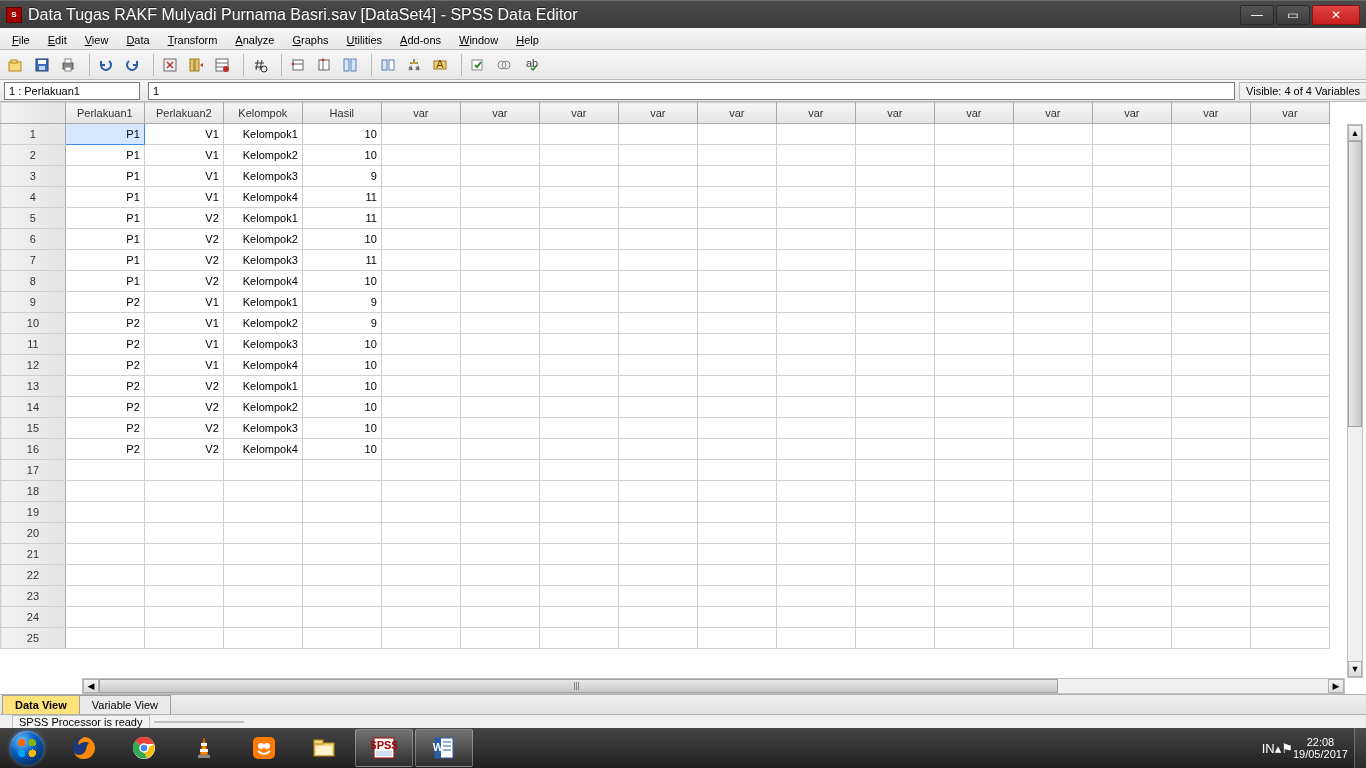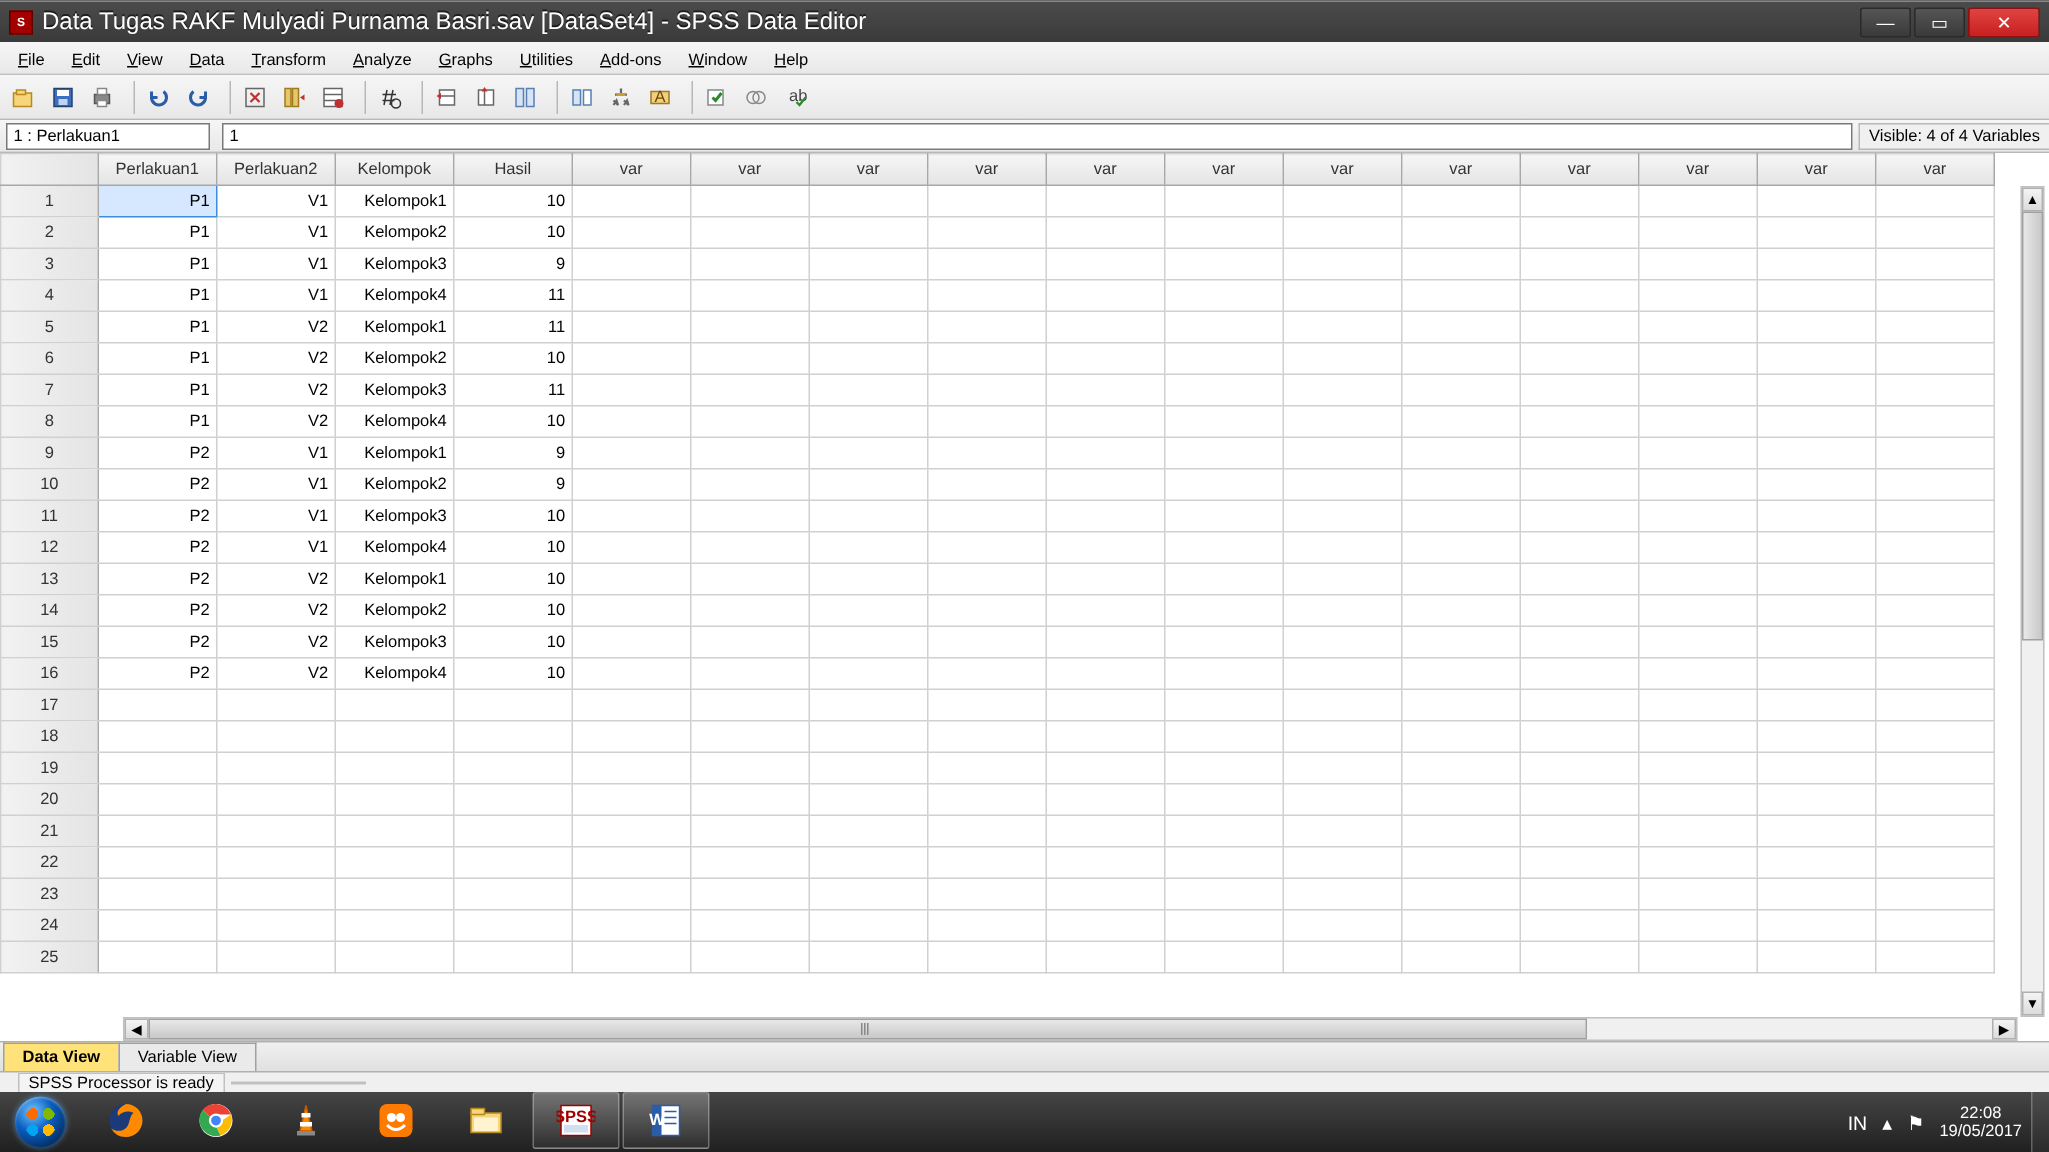--- a/index.html
+++ b/index.html
@@ -58,32 +58,32 @@
 
 .viewtabs { position:absolute; bottom:54px; left:0; right:0; height:20px; background:linear-gradient(to bottom,#f0f0f0,#e0e0e0); border-top:1px solid #b0b0b0; display:flex; align-items:flex-end; padding-left:2px; }
 .vtab { padding:3px 12px; border:1px solid #a0a0a0; border-bottom:none; background:#eaeaea; margin-right:-1px; cursor:pointer; font-size:11px;margin-top:47px; }
 .vtab.active { background:#ffe27a; font-weight:bold; }
 
 
 .statusbar { position:absolute; bottom:40px; left:0; right:0; height:14px; background:#f0f0f0; border-top:1px solid #b0b0b0; display:flex; justify-content:flex-start; padding:0 8px; font-size:11px; align-items:center; }
 .statusbar .panel { border:1px solid #c0c0c0; padding:0 6px; background:#f4f4f4; margin-left:4px; }
 
 
-.taskbar { position:absolute; bottom:0; left:0; right:0; height:40px; background:linear-gradient(to bottom,#454545,#202020); display:flex; }
+.taskbar { position:absolute; bottom:0; left:0; right:0; height:40px; background:linear-gradient(to bottom,#454545,#202020); display:flex; align-items:center; }
 .startorb { width:54px; height:40px; display:flex; align-items:center; justify-content:center; }
 .orb { width:34px; height:34px; border-radius:50%; background:radial-gradient(circle at 35% 30%, #6fc8ff 0%, #0a5ec2 40%, #043877 70%, #021d3f 100%); box-shadow:0 0 4px rgba(100,180,255,.6), inset 0 1px 2px rgba(255,255,255,.4); position:relative; }
 .orb::after { content:""; position:absolute; inset:6px; background:
   radial-gradient(circle at 25% 25%, #ff6a00 0 4px, transparent 4px),
   radial-gradient(circle at 75% 25%, #7fba00 0 4px, transparent 4px),
   radial-gradient(circle at 25% 75%, #00a4ef 0 4px, transparent 4px),
   radial-gradient(circle at 75% 75%, #ffb900 0 4px, transparent 4px); border-radius:50%; }
 .tbitem { width:58px; height:38px; margin:0 1px; display:flex; align-items:center; justify-content:center; border:1px solid transparent; cursor:pointer; }
 .tbitem.active { background:linear-gradient(to bottom, rgba(255,255,255,.25), rgba(255,255,255,.05)); border:1px solid rgba(255,255,255,.3); border-radius:2px; }
 .tbicon { width:30px; height:30px; display:flex; align-items:center; justify-content:center; font-size:18px; }
-.tray { margin-left:auto; display:flex; align-items:center; color:#fff; padding-right:6px; gap:10px; }
+.tray { margin-left:auto; display:flex; align-items:center; color:#fff; padding-right:6px; }
 .tray .clock { text-align:center; line-height:1.1; font-size:11px; }
 .tray .trayicon { font-size:13px; cursor:pointer; }
 .showdesk { width:12px; height:40px; border-left:1px solid rgba(255,255,255,.25); background:rgba(255,255,255,.05); }
 
 svg { display:block; }
 </style>
 </head>
 <body>
 
 <div class="titlebar">

